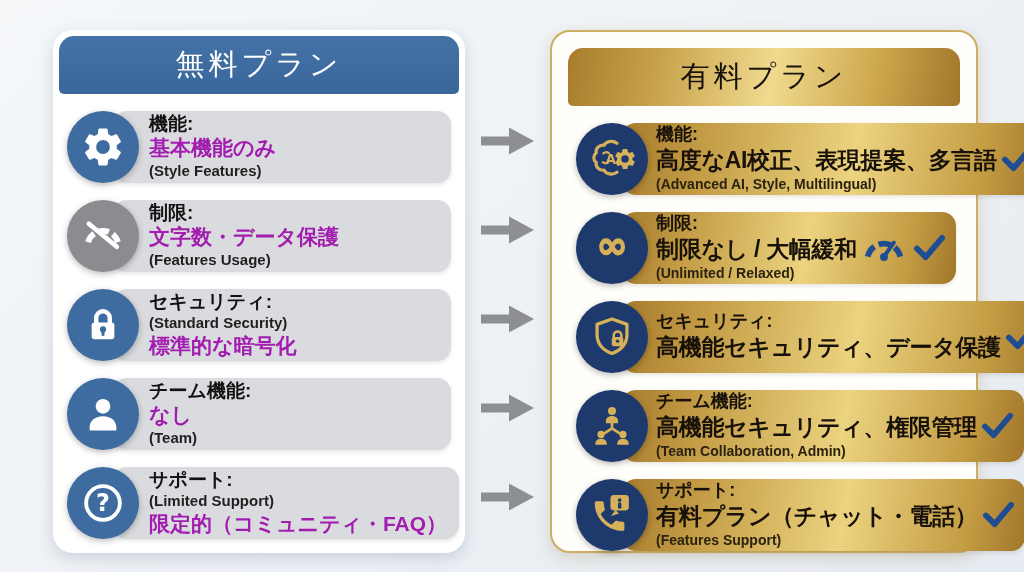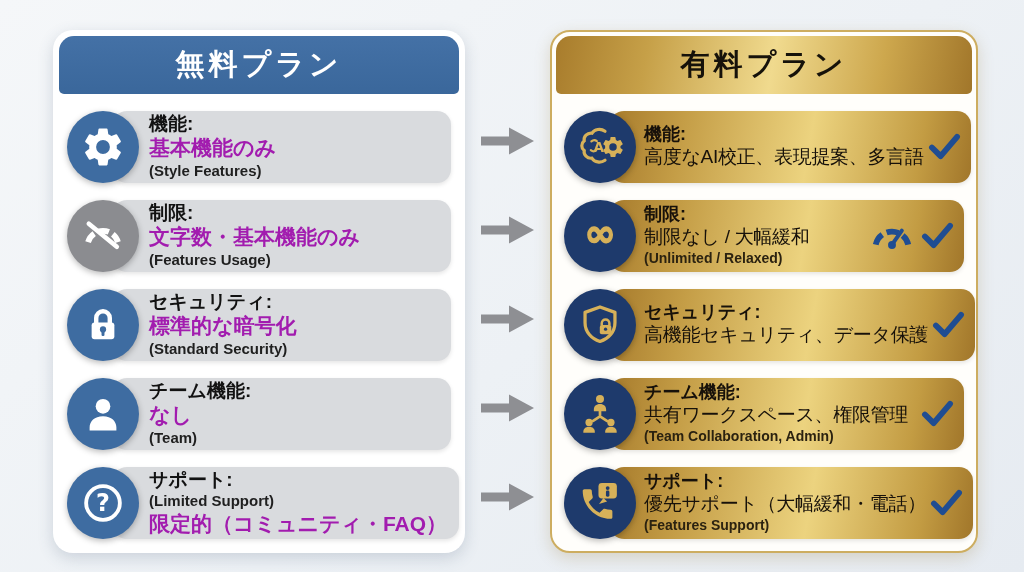--- a/index.html
+++ b/index.html
@@ -2,45 +2,45 @@
 <html><head>
 <meta charset="utf-8">
 <style>
   html,body{margin:0;padding:0;}
   body{font-family:"Liberation Sans","DejaVu Sans",sans-serif;}
   .stage{position:relative;width:1024px;height:572px;overflow:hidden;
          background:linear-gradient(140deg,#f5f7f9 0%,#edf1f5 55%,#e6ebf1 100%);}
   .card{position:absolute;top:30px;height:523px;background:#ffffff;border-radius:20px;
         padding:6px;box-sizing:border-box;}
   .card-free{left:53px;width:412px;box-shadow:0 5px 16px rgba(60,80,110,.20);}
-  .card-paid{left:550px;width:428px;background:#fffefb;border:2px solid #cdad60;padding:4px;
+  .card-paid{left:550px;width:428px;background:#fffefb;border:2px solid #cdad60;padding:16px;
              box-shadow:0 5px 16px rgba(140,110,40,.22);}
   .hdr{height:58px;border-radius:15px 15px 5px 5px;display:flex;align-items:center;justify-content:center;
-       font-size:29px;font-weight:bold;letter-spacing:4px;}
+       font-size:29px;font-weight:normal;letter-spacing:4px;}
   .hdr-free{background:linear-gradient(180deg,#4471a6,#3a679b);color:#ffffff;}
   .hdr-paid{background:linear-gradient(100deg,#a87c2c 0%,#c6a048 22%,#f0da8e 52%,#cda74d 78%,#a1762a 100%);
             color:#16120a;}
   .rows{padding:13px 8px 0 8px;display:flex;flex-direction:column;gap:10px;}
   .row{display:flex;align-items:center;height:79px;position:relative;}
   .circ{width:72px;height:72px;border-radius:50%;flex:none;z-index:2;
         display:flex;align-items:center;justify-content:center;
         box-shadow:0 2px 6px rgba(0,0,0,.28);}
   .pill{flex:1;margin-left:-26px;border-radius:14px;height:72px;box-sizing:border-box;
         display:flex;flex-direction:column;justify-content:center;
         padding:0 12px 0 36px;box-shadow:0 2px 4px rgba(0,0,0,.10);}
   .pill-free{background:#d9dbde;}
   .pill-paid{background:linear-gradient(100deg,#a77b2c 0%,#c49d46 20%,#ecd37f 55%,#c39c43 85%,#a1762a 100%);
              flex-direction:row;align-items:center;padding:0 10px 0 34px;}
   .txt{flex:1;display:flex;flex-direction:column;justify-content:center;min-width:0;}
   .t{white-space:nowrap;}
   .pill-free .label{font-size:19px;font-weight:bold;color:#121212;line-height:1.2;}
   .pill-free .value{font-size:21px;font-weight:bold;color:#a21caf;line-height:1.22;}
   .pill-free .note{font-size:15px;font-weight:bold;color:#1f1f1f;line-height:1.3;}
   .pill-paid .label{font-size:18px;font-weight:bold;color:#17110a;line-height:1.2;}
-  .pill-paid .value{font-size:19px;font-weight:normal;color:#17110a;line-height:1.25;letter-spacing:-0.3px;}
+  .pill-paid .value{font-size:23px;font-weight:bold;color:#17110a;line-height:1.25;letter-spacing:-0.3px;text-align:center;}
   .pill-paid .note{font-size:14px;font-weight:bold;color:#2b2210;line-height:1.3;}
   .right-ico{display:flex;align-items:center;gap:6px;flex:none;margin-left:4px;}
   .ric svg{display:block;}
   .arrows{position:absolute;left:467px;top:101px;width:82px;display:flex;flex-direction:column;gap:10px;}
   .arrow{height:79px;display:flex;align-items:center;justify-content:center;}
   svg{overflow:visible;}
 </style>
 </head>
 <body>
 
@@ -66,38 +66,38 @@
 
   <div class="row">
     <div class="circ" style="background: rgb(139, 140, 144);">
   <svg width="46" height="46" viewBox="0 0 24 24">
     <path d="M4.2 15.2a8.1 8.1 0 0 1 15.6 0" fill="none" stroke="#ffffff" stroke-width="3" stroke-dasharray="5.6 2.4"></path>
     <line x1="4.6" y1="5.6" x2="19.2" y2="17.6" stroke="#ffffff" stroke-width="2.4" stroke-linecap="round"></line>
   </svg>
 </div>
     <div class="pill pill-free">
       <div class="t label">制限:</div>
-      <div class="t value">文字数・基本機能のみ</div>
+      <div class="t value">文字数・データ保護</div>
       <div class="t note">(Features Usage)</div>
     </div>
   </div>
 
   <div class="row">
     <div class="circ" style="background: rgb(62, 108, 161);">
   <svg width="44" height="44" viewBox="0 0 24 24">
     <path d="M8.3 11V8.2a3.7 3.7 0 0 1 7.4 0V11" fill="none" stroke="#ffffff" stroke-width="2.4"></path>
     <rect x="5.8" y="10.6" width="12.4" height="9.2" rx="1.6" fill="#ffffff"></rect>
     <circle cx="12" cy="14.4" r="1.7" fill="#3e6ca1"></circle>
     <rect x="11.2" y="15.2" width="1.6" height="2.8" rx="0.6" fill="#3e6ca1"></rect>
   </svg>
 </div>
     <div class="pill pill-free">
       <div class="t label">セキュリティ:</div>
+      <div class="t note">(Standard Security)</div>
       <div class="t value">標準的な暗号化</div>
-      <div class="t note">(Standard Security)</div>
     </div>
   </div>
 
   <div class="row">
     <div class="circ" style="background: rgb(62, 108, 161);">
   <svg width="44" height="44" viewBox="0 0 24 24">
     <circle cx="12" cy="7.8" r="4" fill="#ffffff"></circle>
     <path d="M12 13.2c-4.7 0-7.3 2.9-7.3 6V21h14.6v-1.8c0-3.1-2.6-6-7.3-6z" fill="#ffffff"></path>
   </svg>
 </div>
@@ -165,20 +165,21 @@
     <text x="12.6" y="14.5" text-anchor="middle" font-size="6.8" font-weight="bold" fill="#d7b159" font-family="'DejaVu Sans',sans-serif">AI</text>
     <g transform="translate(12.26,5.76) scale(0.52)">
       <path fill="#d7b159" d="M19.14 12.94c.04-.3.06-.61.06-.94s-.02-.64-.07-.94l2.03-1.58a.5.5 0 0 0 .12-.61l-1.92-3.32a.5.5 0 0 0-.59-.22l-2.39.96c-.5-.38-1.03-.7-1.62-.94l-.36-2.54a.49.49 0 0 0-.48-.41h-3.84c-.24 0-.43.17-.47.41l-.36 2.54c-.59.24-1.13.57-1.62.94l-2.39-.96a.5.5 0 0 0-.59.22L2.74 8.87c-.12.21-.08.47.12.61l2.03 1.58c-.05.3-.09.63-.09.94s.02.64.07.94l-2.03 1.58a.5.5 0 0 0-.12.61l1.92 3.32c.12.22.37.29.59.22l2.39-.96c.5.38 1.03.7 1.62.94l.36 2.54c.05.24.24.41.48.41h3.84c.24 0 .44-.17.47-.41l.36-2.54c.59-.24 1.13-.56 1.62-.94l2.39.96c.22.08.47 0 .59-.22l1.92-3.32a.5.5 0 0 0-.12-.61l-2.01-1.58zM12 15.6A3.6 3.6 0 1 1 12 8.4a3.6 3.6 0 0 1 0 7.2z"></path>
     </g>
   </svg>
 </div>
     <div class="pill pill-paid">
       <div class="txt">
         <div class="t label">機能:</div>
         <div class="t value">高度なAI校正、表現提案、多言語</div>
+        <div class="t note">(Advanced AI, Style, Multilingual)</div>
       </div>
       <div class="right-ico">
               <span class="ric">
   <svg width="33" height="29" viewBox="0 0 34 30">
     <path d="M4 16l9 9L30 5" fill="none" stroke="#1f4d92" stroke-width="6" stroke-linecap="round" stroke-linejoin="round"></path>
   </svg>
 </span>
             </div>
     </div>
   </div>
@@ -244,21 +245,21 @@
     <path d="M12 6.8c-2 0-3.2 1.2-3.2 2.9v.8h6.4v-.8c0-1.7-1.2-2.9-3.2-2.9z" fill="#d7b159"></path>
     <circle cx="6.3" cy="16.4" r="1.9" fill="#d7b159"></circle>
     <path d="M6.3 18.6c-1.9 0-3 1.1-3 2.7v.5h6v-.5c0-1.6-1.1-2.7-3-2.7z" fill="#d7b159"></path>
     <circle cx="17.7" cy="16.4" r="1.9" fill="#d7b159"></circle>
     <path d="M17.7 18.6c-1.9 0-3 1.1-3 2.7v.5h6v-.5c0-1.6-1.1-2.7-3-2.7z" fill="#d7b159"></path>
   </svg>
 </div>
     <div class="pill pill-paid">
       <div class="txt">
         <div class="t label">チーム機能:</div>
-        <div class="t value">共有ワークスペース、権限管理</div>
+        <div class="t value">高機能セキュリティ、権限管理</div>
         <div class="t note">(Team Collaboration, Admin)</div>
       </div>
       <div class="right-ico">
               <span class="ric">
   <svg width="33" height="29" viewBox="0 0 34 30">
     <path d="M4 16l9 9L30 5" fill="none" stroke="#1f4d92" stroke-width="6" stroke-linecap="round" stroke-linejoin="round"></path>
   </svg>
 </span>
             </div>
     </div>
@@ -272,21 +273,21 @@
     </g>
     <rect x="11.2" y="1.6" width="9.6" height="8" rx="1.8" fill="#d7b159"></rect>
     <path d="M13.8 9.4l-2.3 3.1 4.2-1.3z" fill="#d7b159"></path>
     <circle cx="16" cy="4.2" r="1" fill="#1e3a6c"></circle>
     <rect x="15.1" y="5.5" width="1.8" height="3.2" rx="0.7" fill="#1e3a6c"></rect>
   </svg>
 </div>
     <div class="pill pill-paid">
       <div class="txt">
         <div class="t label">サポート:</div>
-        <div class="t value">優先サポート（大幅緩和・電話）</div>
+        <div class="t value">有料プラン（チャット・電話）</div>
         <div class="t note">(Features Support)</div>
       </div>
       <div class="right-ico">
               <span class="ric">
   <svg width="33" height="29" viewBox="0 0 34 30">
     <path d="M4 16l9 9L30 5" fill="none" stroke="#1f4d92" stroke-width="6" stroke-linecap="round" stroke-linejoin="round"></path>
   </svg>
 </span>
             </div>
     </div>

